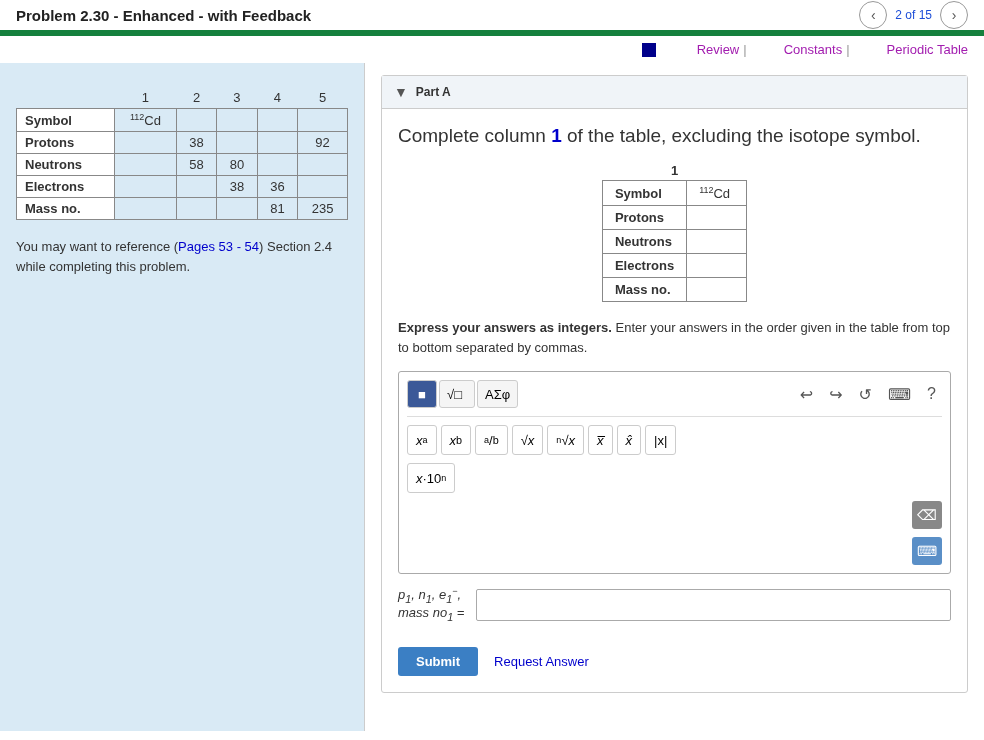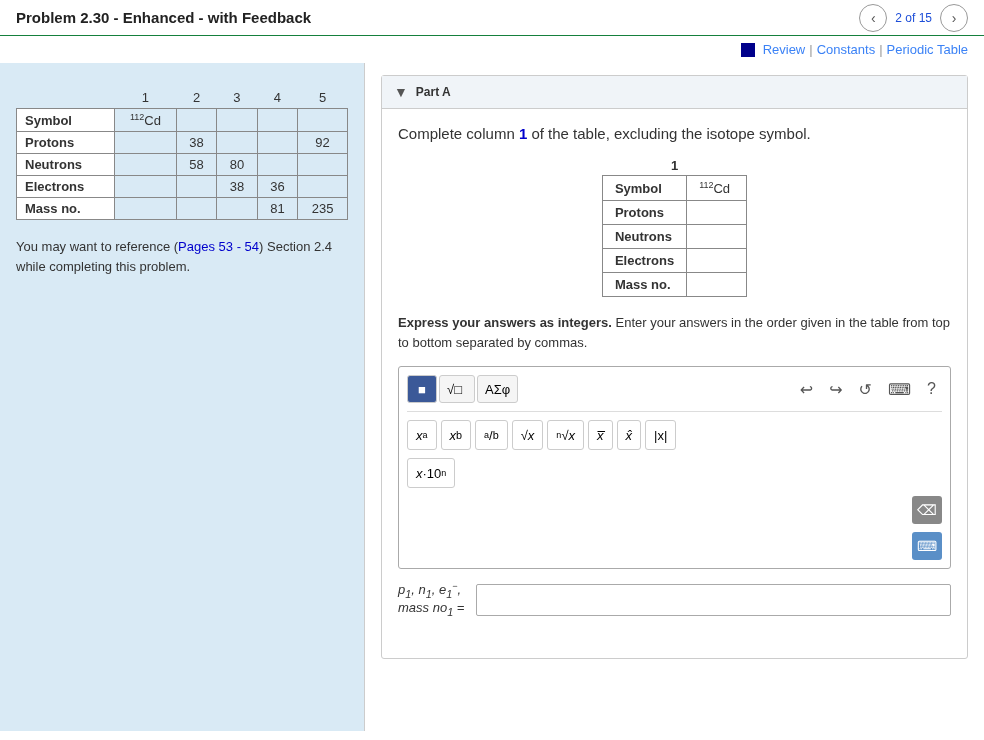--- a/index.html
+++ b/index.html
@@ -4,21 +4,21 @@
   <style>
     * { box-sizing: border-box; margin: 0; padding: 0; }
     body { font-family: Arial, sans-serif; font-size: 13px; background: #fff; color: #333; width: 984px; }
 
     
     .header {
       display: flex;
       align-items: center;
       justify-content: space-between;
       padding: 8px 16px;
-      border-bottom: 1px solid #15803d;
+      border-bottom: 6px solid #15803d;
       height: 36px;
     }
     .header-title { font-size: 15px; font-weight: bold; color: #222; }
     .nav-controls { display: flex; align-items: center; gap: 8px; }
     .nav-btn {
       width: 28px; height: 28px; border: 1px solid #999; border-radius: 50%;
       background: #fff; cursor: pointer; display: flex; align-items: center; justify-content: center;
       font-size: 14px; color: #555;
     }
     .nav-counter { font-size: 12px; color: #1d4ed8; }
@@ -28,21 +28,21 @@
       display: flex;
       justify-content: flex-end;
       align-items: center;
       padding: 6px 16px;
       gap: 4px;
       font-size: 13px;
     }
     .top-links .review-icon {
       width: 14px; height: 14px; background: #00008b; display: inline-block; margin-right: 4px;
     }
-    .top-links a { color: #3b82f6; text-decoration: none; }
+    .top-links a { color: #a21caf; text-decoration: none; margin-left: 33px; }
     .top-links .sep { color: #999; }
 
     
     .main-layout {
       display: flex;
       height: calc(740px - 36px - 36px);
     }
 
     
     .left-panel {
@@ -96,21 +96,21 @@
       display: flex;
       align-items: center;
       gap: 8px;
       border-bottom: 1px solid #ccc;
     }
     .part-header .arrow { color: #555; font-size: 14px; }
     .part-header .part-title { font-size: 12px; font-weight: bold; color: #333; }
 
     .part-body { padding: 16px; }
 
-    .instruction { font-size: 15px; margin-bottom: 16px; color: #333; }
+    .instruction { font-size: 19px; margin-bottom: 16px; color: #333; }
     .instruction .highlight { color: #0000cc; font-weight: bold; }
 
     
     .answer-table-wrap {
       display: flex;
       justify-content: center;
       margin-bottom: 16px;
     }
     .answer-table-title {
       font-size: 13px;
@@ -442,18 +442,22 @@
           </div>
         </div>
 
         <div class="answer-row">
           <span class="answer-label">
             <i>p</i><sub>1</sub>, <i>n</i><sub>1</sub>, <i>e</i><sub>1</sub><sup>−</sup>,<br>mass no<sub>1</sub> =
           </span>
           <input type="text" class="answer-input" style="">
         </div>
 
+        <div class="action-row">
+          <button class="submit-btn">Submit</button>
+          <a href="#" class="request-link">Request Answer</a>
+        </div>
 
       </div>
     </div>
   </div>
 
 </div>
 
 </body></html>

